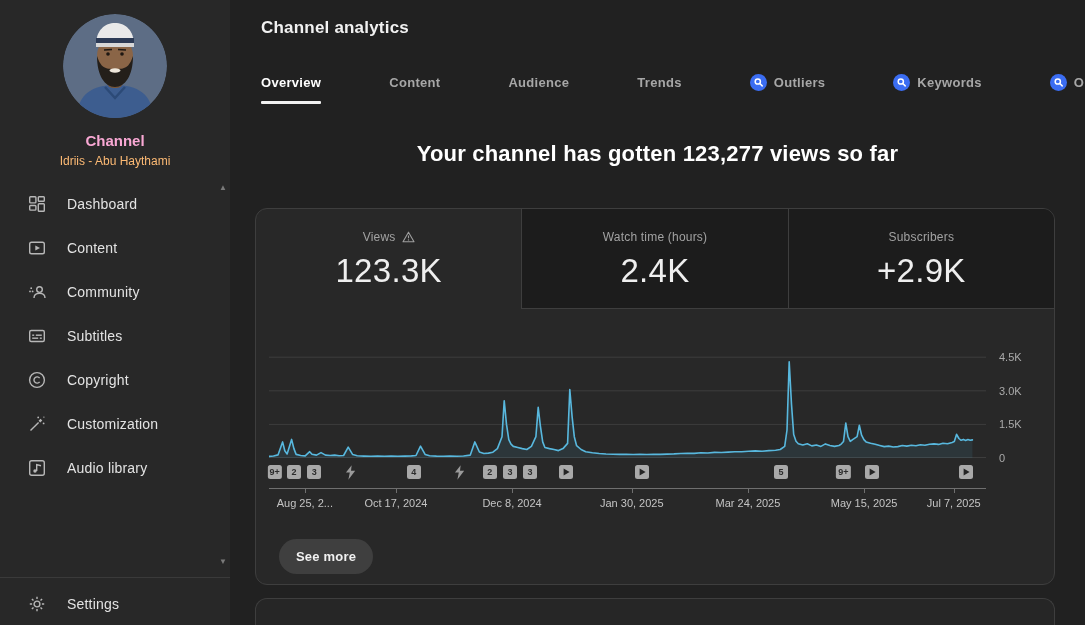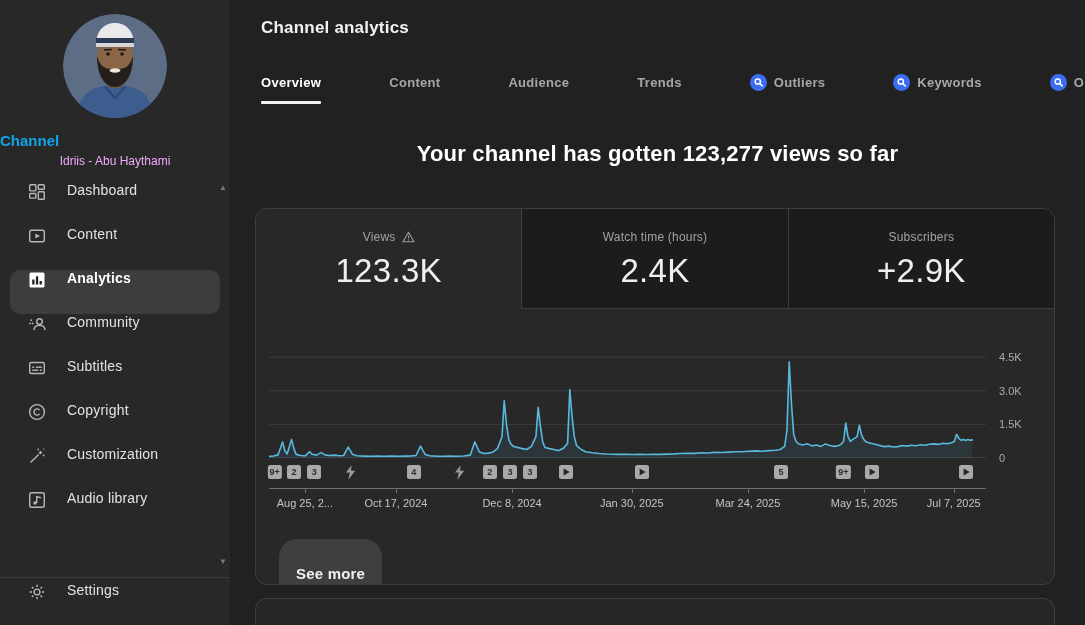--- a/index.html
+++ b/index.html
@@ -3,24 +3,24 @@
 <meta charset="utf-8">
 <style>
   * { margin:0; padding:0; box-sizing:border-box; }
   html,body { width:1085px; height:625px; background:#181818; }
   body { font-family:"Liberation Sans", sans-serif; overflow:hidden; }
   .screen { position:relative; width:1085px; height:625px; background:#212121; overflow:hidden; }
 
   
   .sidebar { position:absolute; left:0; top:0; width:230px; height:625px; background:#282828; z-index:2; }
   .avatar-wrap { position:absolute; left:63px; top:14px; width:104px; height:104px; border-radius:50%; overflow:hidden; }
-  .channel-name { position:absolute; top:132px; left:0; width:230px; color:#0ea5e9; font-size:15px; font-weight:700; }
-  .channel-handle { position:absolute; top:154px; left:0; width:230px; text-align:center; color:#f0abfc; font-size:12px; }
+  .channel-name { position:absolute; top:132px; left:0; width:230px; text-align:center; color:#f9a8d4; font-size:15px; font-weight:700; }
+  .channel-handle { position:absolute; top:154px; left:0; width:230px; text-align:center; color:#fdba74; font-size:12px; }
   .nav { position:absolute; top:182px; left:0; width:230px; }
-  .nav-item { display:flex; align-items:flex-start; height:44px; margin:0 10px; padding-left:17px; border-radius:10px; cursor:pointer; }
+  .nav-item { display:flex; align-items:center; height:44px; margin:0 10px; padding-left:17px; border-radius:10px; cursor:pointer; }
   .nav-item .nicon { width:20px; height:20px; margin-right:20px; flex:0 0 20px; display:flex; align-items:center; justify-content:center; }
   .nav-item .nlabel { color:#e3e3e3; font-size:14px; font-weight:500; letter-spacing:.2px; }
   .nav-item.selected { background:#3d3d3d; }
   .nav-item.selected .nlabel { color:#ffffff; font-weight:700; }
   .nicon svg { stroke:#b7b7b7; fill:none; stroke-width:1.4; }
   .sidebar-divider { position:absolute; top:577px; left:0; width:230px; height:1px; background:#3a3a3a; }
   .settings-row { position:absolute; top:582px; left:0; width:230px; }
   .scroll-arrow { position:absolute; left:219px; width:10px; color:#7a7a7a; font-size:8px; line-height:8px; cursor:pointer; }
   .scroll-up { top:184px; }
   .scroll-down { top:558px; }
@@ -58,21 +58,21 @@
   .marker { position:absolute; top:0; transform:translateX(-50%); cursor:pointer; }
   .marker.badge { min-width:14px; height:14px; padding:0 2px; background:#a9a9a9; border-radius:2.5px; color:#2c2c2c; font-size:9px; font-weight:700; line-height:14px; text-align:center; }
   .marker.play { width:14px; height:14px; background:#a9a9a9; border-radius:2.5px; }
   .marker.play svg { display:block; width:14px; height:14px; fill:#242424; }
   .marker.shorts { width:11px; height:15px; }
   .marker.shorts svg { display:block; width:11px; height:15px; fill:#9a9a9a; }
   .x-axis { position:absolute; left:13px; top:279px; width:717px; height:6px; border-top:1px solid #6f6f6f; }
   .x-tick { position:absolute; top:0; width:1px; height:4px; background:#6f6f6f; }
   .x-labels { position:absolute; left:13px; top:288px; width:717px; height:14px; }
   .x-labels span { position:absolute; transform:translateX(-50%); white-space:nowrap; color:#c4c4c4; font-size:11px; }
-  .see-more { position:absolute; left:23px; top:330px; padding:26px 17px; background:#3f3f3f; border:none; border-radius:18px; color:#f1f1f1; font-size:15px; font-weight:700; font-family:"Liberation Sans",sans-serif; cursor:pointer; letter-spacing:.2px; }
+  .see-more { position:absolute; left:23px; top:330px; padding:10px 17px; background:#3f3f3f; border:none; border-radius:18px; color:#f1f1f1; font-size:13px; font-weight:700; font-family:"Liberation Sans",sans-serif; cursor:pointer; letter-spacing:.2px; }
 
   .card-next { position:absolute; left:25px; top:598px; width:800px; height:40px; background:#262626; border:1px solid #3e3e3e; border-bottom:none; border-radius:12px 12px 0 0; }
 </style>
 </head>
 <body>
 
 <div class="screen">
 
   <nav class="sidebar">
     <div class="avatar-wrap">
@@ -112,31 +112,20 @@
       </div>
       <div class="nav-item">
         <span class="nicon">
           <svg viewBox="0 0 20 20" width="20" height="20">
               <rect x="2.7" y="4.2" width="14.6" height="11.6" rx="1.8"></rect>
               <polygon points="8.3,7.4 13,10 8.3,12.6" fill="#b7b7b7" stroke="none"></polygon>
             </svg>
         </span>
         <span class="nlabel">Content</span>
       </div>
-      <div class="nav-item selected">
-        <span class="nicon">
-          <svg viewBox="0 0 20 20" width="20" height="20">
-              <rect x="2.5" y="2.5" width="15" height="15" rx="1.5" fill="#ffffff" stroke="none"></rect>
-              <rect x="5.2" y="9.5" width="2.3" height="5" fill="#222" stroke="none"></rect>
-              <rect x="8.9" y="6.3" width="2.3" height="8.2" fill="#222" stroke="none"></rect>
-              <rect x="12.6" y="11" width="2.3" height="3.5" fill="#222" stroke="none"></rect>
-            </svg>
-        </span>
-        <span class="nlabel">Analytics</span>
-      </div>
       <div class="nav-item">
         <span class="nicon">
           <svg viewBox="0 0 20 20" width="20" height="20">
               <circle cx="12.5" cy="7.6" r="2.8"></circle>
               <path d="M7 16 c0-3 2.4-4.6 5.5-4.6 s5.5 1.6 5.5 4.6"></path>
               <circle cx="4.2" cy="6.2" r="0.9" fill="#b7b7b7" stroke="none"></circle>
               <circle cx="3" cy="9.4" r="0.9" fill="#b7b7b7" stroke="none"></circle>
               <circle cx="5.6" cy="9.4" r="0.9" fill="#b7b7b7" stroke="none"></circle>
             </svg>
         </span>

